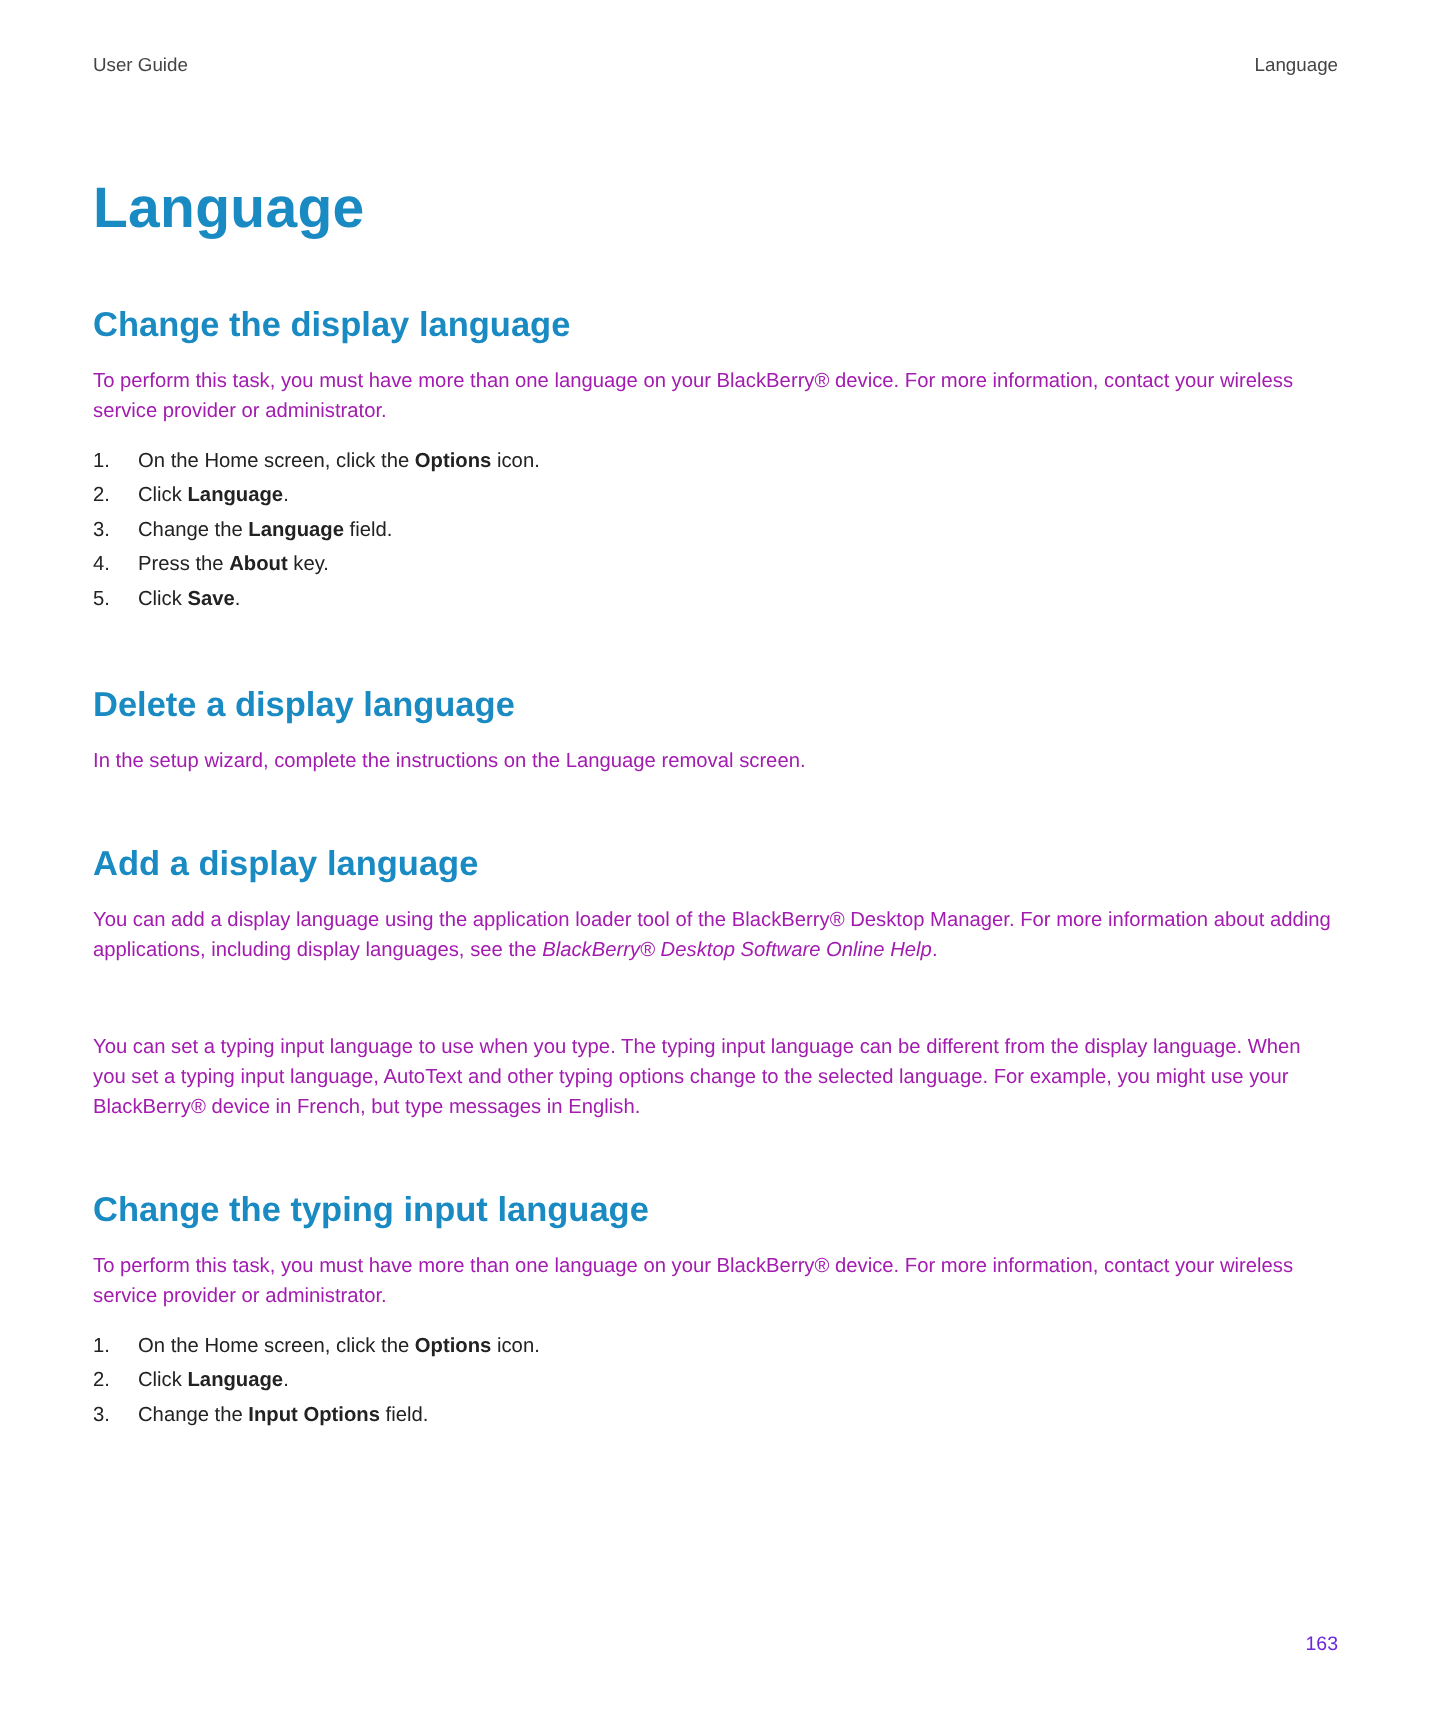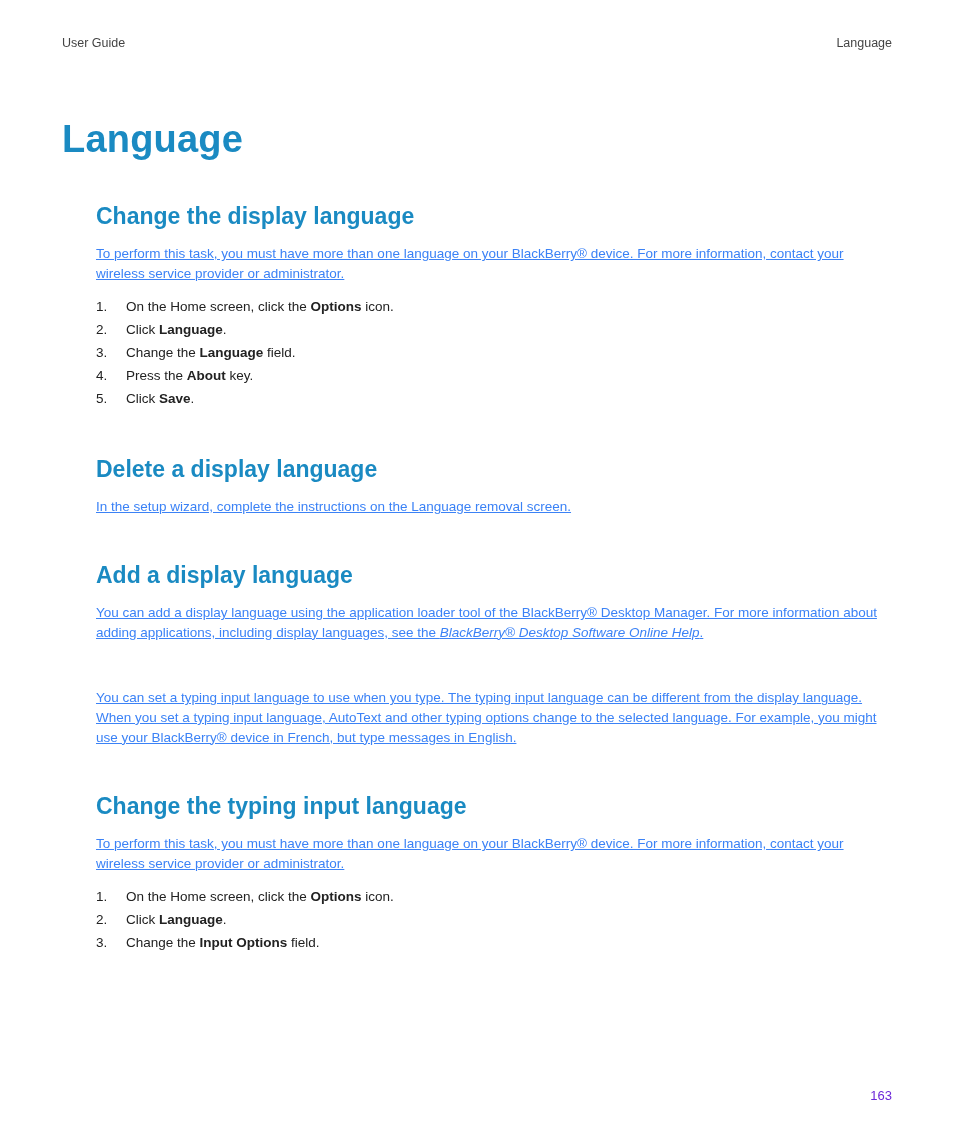--- a/index.html
+++ b/index.html
@@ -34,43 +34,41 @@
   }
   h2.section {
     font-size: 23px;
     color: #1a8ac2;
     margin: 0 0 14px 0;
     font-weight: 700;
   }
   .body-text {
     font-size: 13.5px;
     line-height: 1.45;
-    color: #3b82f6;
+    color: #a21caf;
     margin: 0 0 14px 0;
-    text-decoration: underline;
   }
   .steps {
     font-size: 13.5px;
     line-height: 1.55;
     color: #222;
     padding-left: 0;
     margin: 0 0 6px 0;
     list-style: none;
   }
   .steps li {
     display: flex;
     margin-bottom: 2px;
   }
   .step-num {
     width: 30px;
     flex-shrink: 0;
   }
   .section-block {
     margin-bottom: 46px;
-    margin-left: 34px;
   }
   .bold { font-weight: 700; }
   .italic { font-style: italic; }
   .page-number {
     position: absolute;
     bottom: 42px;
     right: 62px;
     font-size: 13px;
     color: #6d28d9;
   }

